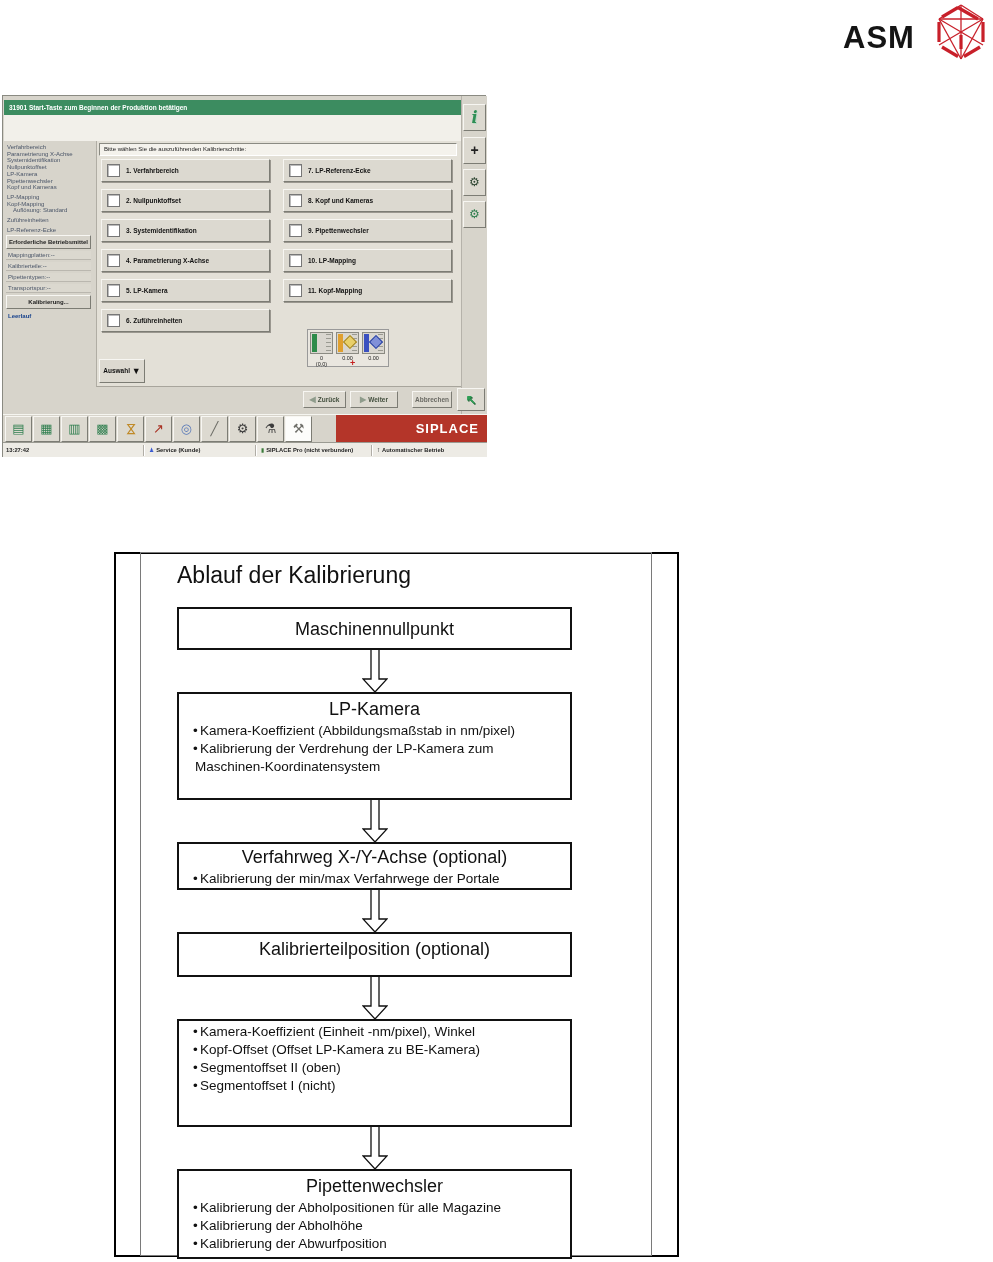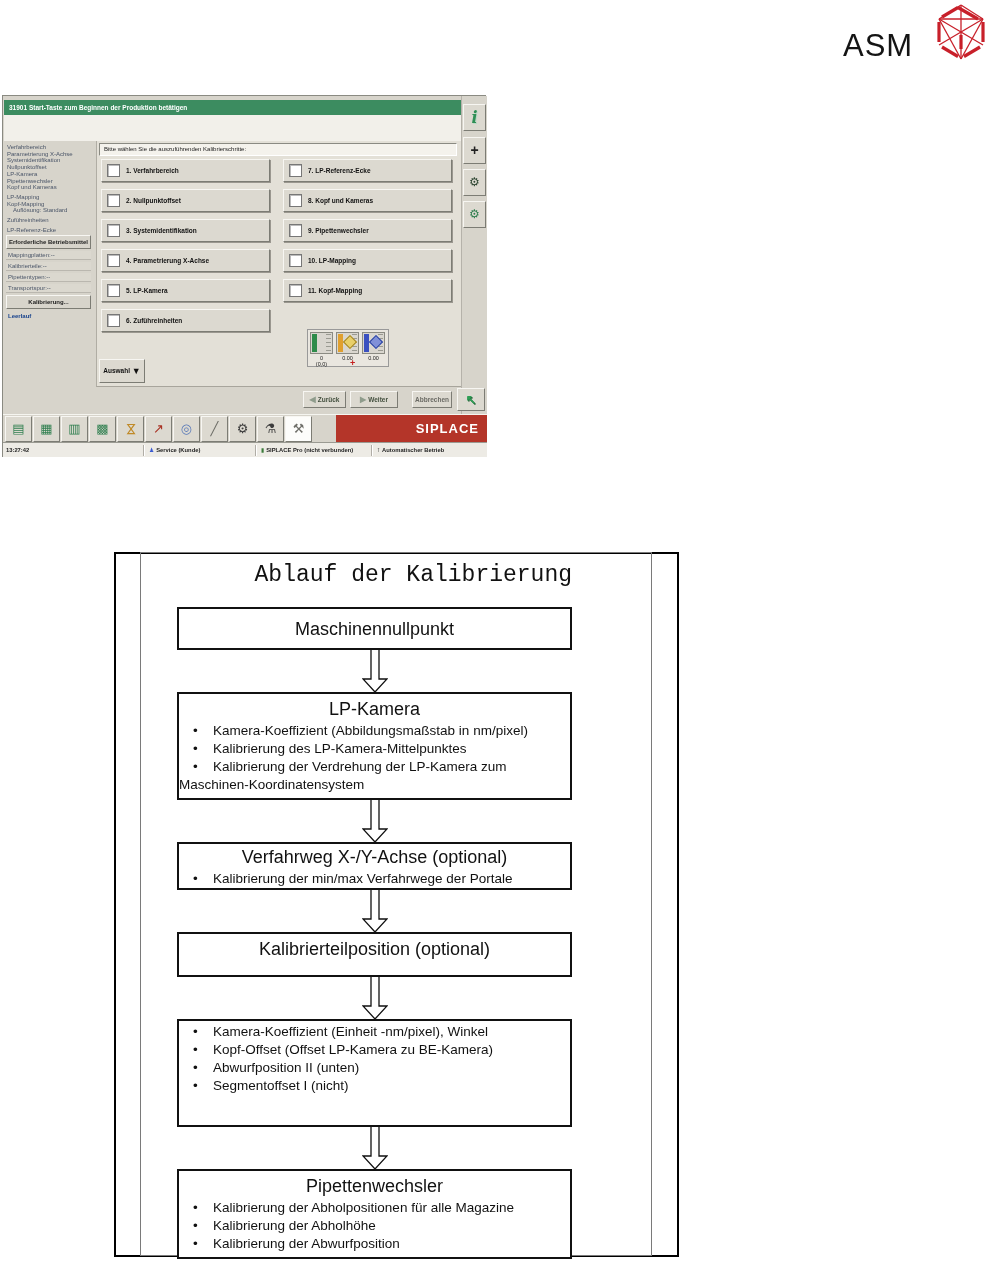--- a/index.html
+++ b/index.html
@@ -1,20 +1,20 @@
 <!DOCTYPE html>
 <html><head>
 <meta charset="utf-8">
 <style>
   html,body{margin:0;padding:0;background:#fff;}
   body{width:993px;height:1262px;position:relative;overflow:hidden;
        font-family:"Liberation Sans",sans-serif;color:#111;}
 
   
-  .asm-logo{position:absolute;left:843px;top:28px;font-size:31px;font-weight:400;
+  .asm-logo{position:absolute;left:843px;top:20px;font-size:31px;font-weight:700;
             letter-spacing:1px;color:#141414;}
   .asm-hex{position:absolute;left:934px;top:3px;}
 
   
   .shot{position:absolute;left:2px;top:95px;width:484px;height:362px;
         background:#d7d4cb;border:1px solid #8a8a82;box-sizing:border-box;
         font-family:"Liberation Sans",sans-serif;}
   .titlebar{position:absolute;left:1px;top:4px;width:457px;height:15px;background:#3c8c60;
             color:#fff;font-size:6.5px;font-weight:700;line-height:15px;padding-left:5px;
             box-sizing:border-box;}
@@ -112,36 +112,36 @@
   .st-sep{position:absolute;top:2px;width:1px;height:11px;background:#b0ada6;box-shadow:1px 0 0 #fff;}
   .st-ico{font-weight:400;margin-right:2px;}
   .st-user .st-ico{color:#3a5ad0;} .st-conn .st-ico{color:#3a7a3a;} .st-mode .st-ico{color:#333;}
 
   
   .fc-outer{position:absolute;left:114px;top:552px;width:565px;height:705px;
             border:2px solid #000;box-sizing:border-box;}
   .fc-inner{position:absolute;left:140px;top:552px;width:512px;height:704px;
             border:1px solid #7a7a7a;box-sizing:border-box;}
   .fc-col{position:absolute;left:177px;top:562px;width:395px;}
-  .fc-title{font-size:23px;line-height:26px;text-align:right;color:#111;margin-bottom:19px;font-family:Liberation Mono, monospace;}
+  .fc-title{font-size:23px;line-height:26px;text-align:left;color:#111;margin-bottom:19px;}
   .fc-list{}
   .fc-arrow{height:42px;display:flex;justify-content:center;}
   .fc-box{border:2px solid #111;background:#fff;box-sizing:border-box;padding:2px 0 4px;}
   .fc-list > div.fc-item:nth-of-type(1) .fc-arrow{display:none;}
   .fc-list > div.fc-item:nth-of-type(1) .fc-box{min-height:43px;display:flex;flex-direction:column;justify-content:center;padding:4px;}
   .fc-list > div.fc-item:nth-of-type(2) .fc-box{min-height:108px;}
   .fc-list > div.fc-item:nth-of-type(3) .fc-box{min-height:43px;display:flex;flex-direction:column;justify-content:center;padding:0;}
   .fc-list > div.fc-item:nth-of-type(4) .fc-box{min-height:45px;}
   .fc-list > div.fc-item:nth-of-type(5) .fc-box{min-height:108px;}
   .fc-list > div.fc-item:nth-of-type(6) .fc-box{min-height:86px;}
   .fc-box-title{font-size:18px;line-height:26px;text-align:center;color:#111;}
   .fc-bullets{margin:0;padding:0;}
-  .fc-bullet{position:relative;padding-left:34px;font-size:13.5px;line-height:18px;color:#111;}
+  .fc-bullet{position:relative;padding-left:21px;font-size:13.5px;line-height:18px;color:#111;}
   .fc-bullet::before{content:"\2022";position:absolute;left:14px;}
-  .fc-bullet.cont{padding-left:0;}
+  .fc-bullet.cont{padding-left:16px;}
   .fc-bullet.cont::before{content:none;}
 </style>
 </head>
 <body>
 
 <div class="asm-logo">ASM</div>
 <svg class="asm-hex" width="54" height="58" viewBox="0 0 54 58">
   <g stroke="#c8202a" fill="none">
     <g stroke-width="3.2">
       <line x1="24" y1="4.5" x2="44" y2="16"></line>
@@ -377,21 +377,20 @@
           <svg width="26" height="42" viewBox="0 0 26 42">
             <path d="M9,0 L9,29 L1,29 L13,42 L25,29 L17,29 L17,0" fill="#fff" stroke="#111" stroke-width="1.3"></path>
           </svg>
         </div>
         <div class="fc-box">
           <div class="fc-box-title">LP-Kamera</div>
           <div class="fc-bullets">
 
               <div class="fc-bullet">Kamera-Koeffizient (Abbildungsmaßstab in nm/pixel)</div>
 
-              <div class="fc-bullet">Kalibrierung des LP-Kamera-Mittelpunktes</div>
 
               <div class="fc-bullet">Kalibrierung der Verdrehung der LP-Kamera zum</div>
 
               <div class="fc-bullet cont">Maschinen-Koordinatensystem</div>
             </div>
         </div>
       </div>
 
       <div class="fc-item">
         <div class="fc-arrow">
@@ -428,21 +427,21 @@
             <path d="M9,0 L9,29 L1,29 L13,42 L25,29 L17,29 L17,0" fill="#fff" stroke="#111" stroke-width="1.3"></path>
           </svg>
         </div>
         <div class="fc-box">
           <div class="fc-bullets">
 
               <div class="fc-bullet">Kamera-Koeffizient (Einheit -nm/pixel), Winkel</div>
 
               <div class="fc-bullet">Kopf-Offset (Offset LP-Kamera zu BE-Kamera)</div>
 
-              <div class="fc-bullet">Abwurfposition II (unten)</div>
+              <div class="fc-bullet">Segmentoffset II (oben)</div>
 
               <div class="fc-bullet">Segmentoffset I (nicht)</div>
             </div>
         </div>
       </div>
 
       <div class="fc-item">
         <div class="fc-arrow">
           <svg width="26" height="42" viewBox="0 0 26 42">
             <path d="M9,0 L9,29 L1,29 L13,42 L25,29 L17,29 L17,0" fill="#fff" stroke="#111" stroke-width="1.3"></path>

